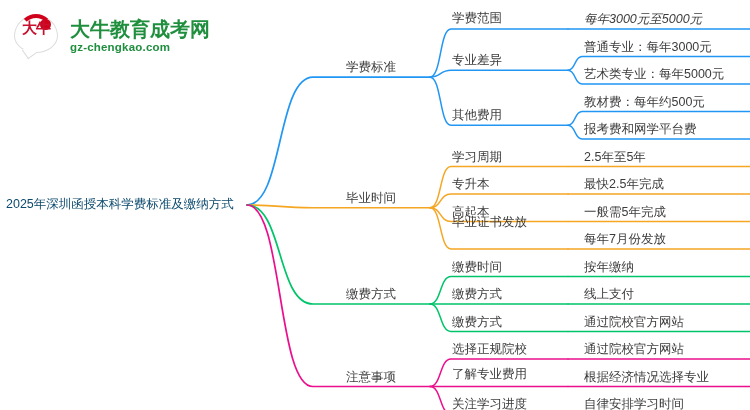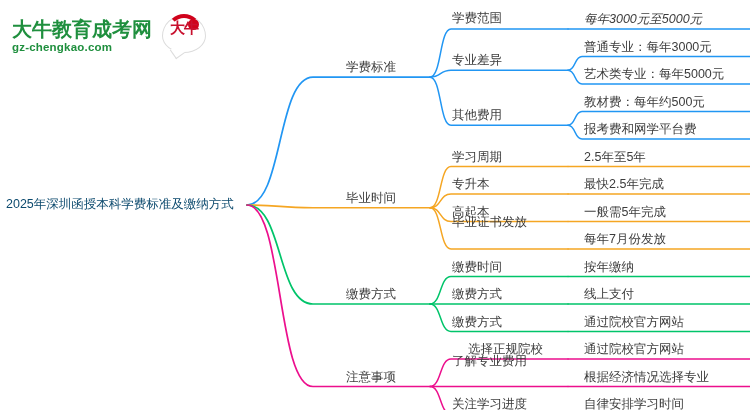--- a/index.html
+++ b/index.html
@@ -134,30 +134,30 @@
     font-size: 12.5px;
     color: #0c4a6e;
   }
   .node.lvl2 { font-size: 12.5px; }
   .node.lvl3 { font-size: 12.5px; }
 </style>
 </head>
 <body>
 
 <div id="logo">
-  <div id="logo-text">
-    <div id="logo-title">大牛教育成考网</div>
-    <div id="logo-url">gz-chengkao.com</div>
-  </div>
   <div id="logo-mark">
     <div id="logo-bubble"></div>
     <div id="logo-bubble-tail"></div>
     <div id="logo-arc"></div>
     <div id="logo-dot"></div>
     <div id="logo-cn">大牛</div>
+  </div>
+  <div id="logo-text">
+    <div id="logo-title">大牛教育成考网</div>
+    <div id="logo-url">gz-chengkao.com</div>
   </div>
 </div>
 
 <div id="mindmap">
   <svg id="edges" viewBox="0 0 750 410" width="750" height="410">
       <path d="M 247 205 C 283.3 205, 276.7 77.125, 313 77.125 L 430 77.125" stroke="#2196f3" stroke-width="1.7" fill="none" stroke-linecap="round"></path>
       <path d="M 430 77.125 C 441.55 77.125, 439.45 29, 451 29 L 568 29" stroke="#2196f3" stroke-width="1.5" fill="none" stroke-linecap="round"></path>
       <path d="M 568 29 C 575.7 29, 574.3 29, 582 29 L 750 29" stroke="#2196f3" stroke-width="1.4" fill="none" stroke-linecap="round"></path>
       <path d="M 430 77.125 C 441.55 77.125, 439.45 70.25, 451 70.25 L 568 70.25" stroke="#2196f3" stroke-width="1.5" fill="none" stroke-linecap="round"></path>
       <path d="M 568 70.25 C 575.7 70.25, 574.3 56.5, 582 56.5 L 750 56.5" stroke="#2196f3" stroke-width="1.4" fill="none" stroke-linecap="round"></path>
@@ -210,20 +210,20 @@
       <div class="node lvl3" style="left: 452px; top: 214px;">毕业证书发放</div>
       <div class="node lvl3" style="left: 584px; top: 231px;">每年7月份发放</div>
       <div class="node lvl2" style="left: 346px; top: 286px;">缴费方式</div>
       <div class="node lvl3" style="left: 452px; top: 258.5px;">缴费时间</div>
       <div class="node lvl3" style="left: 584px; top: 258.5px;">按年缴纳</div>
       <div class="node lvl3" style="left: 452px; top: 286px;">缴费方式</div>
       <div class="node lvl3" style="left: 584px; top: 286px;">线上支付</div>
       <div class="node lvl3" style="left: 452px; top: 313.5px;">缴费方式</div>
       <div class="node lvl3" style="left: 584px; top: 313.5px;">通过院校官方网站</div>
       <div class="node lvl2" style="left: 346px; top: 368.5px;">注意事项</div>
-      <div class="node lvl3" style="left: 452px; top: 341px; margin-left: 16px;">选择正规院校</div>
+      <div class="node lvl3" style="left: 452px; top: 341px;">选择正规院校</div>
       <div class="node lvl3" style="left: 584px; top: 341px;">通过院校官方网站</div>
-      <div class="node lvl3" style="left: 452px; top: 354px; font-family: Liberation Mono, monospace;">了解专业费用</div>
+      <div class="node lvl3" style="left: 452px; top: 366px;">了解专业费用</div>
       <div class="node lvl3" style="left: 584px; top: 368.5px;">根据经济情况选择专业</div>
       <div class="node lvl3" style="left: 452px; top: 396px;">关注学习进度</div>
       <div class="node lvl3" style="left: 584px; top: 396px;">自律安排学习时间</div>
     </div>
 </div>
 
 </body></html>

